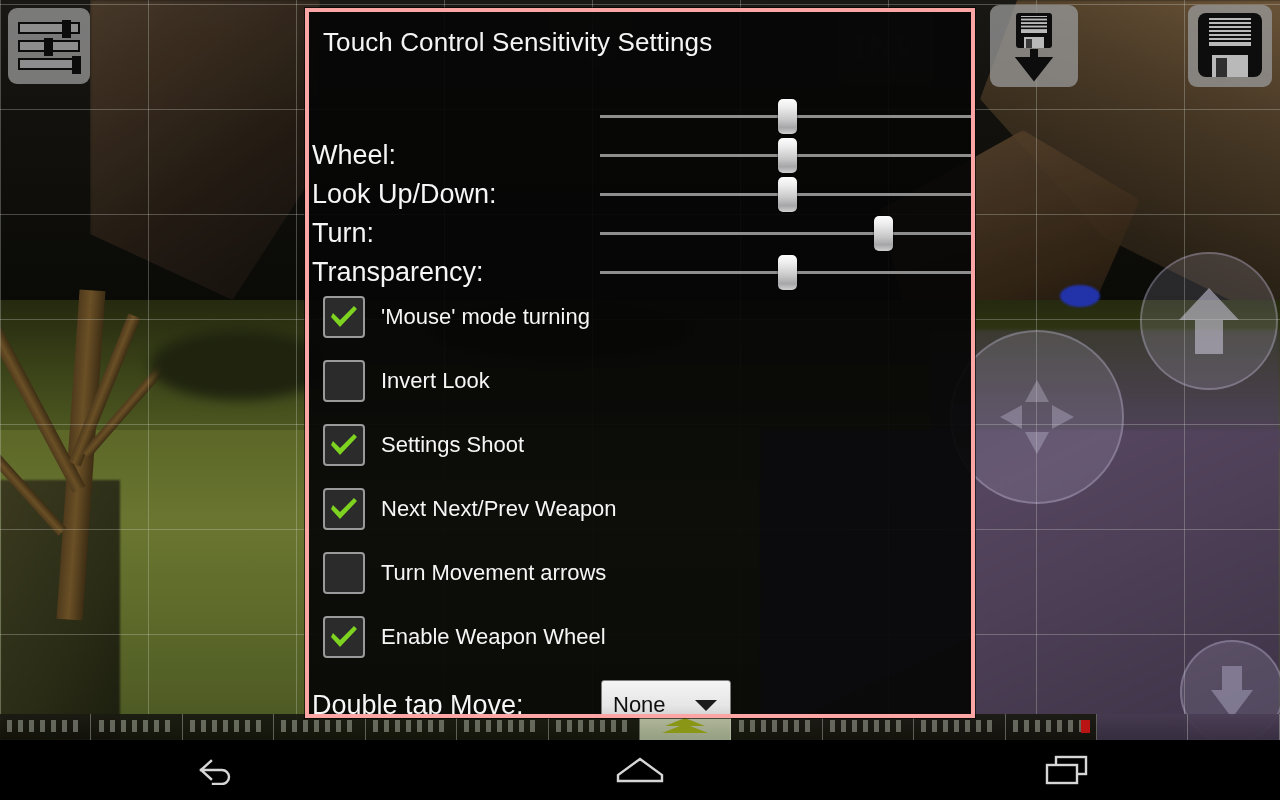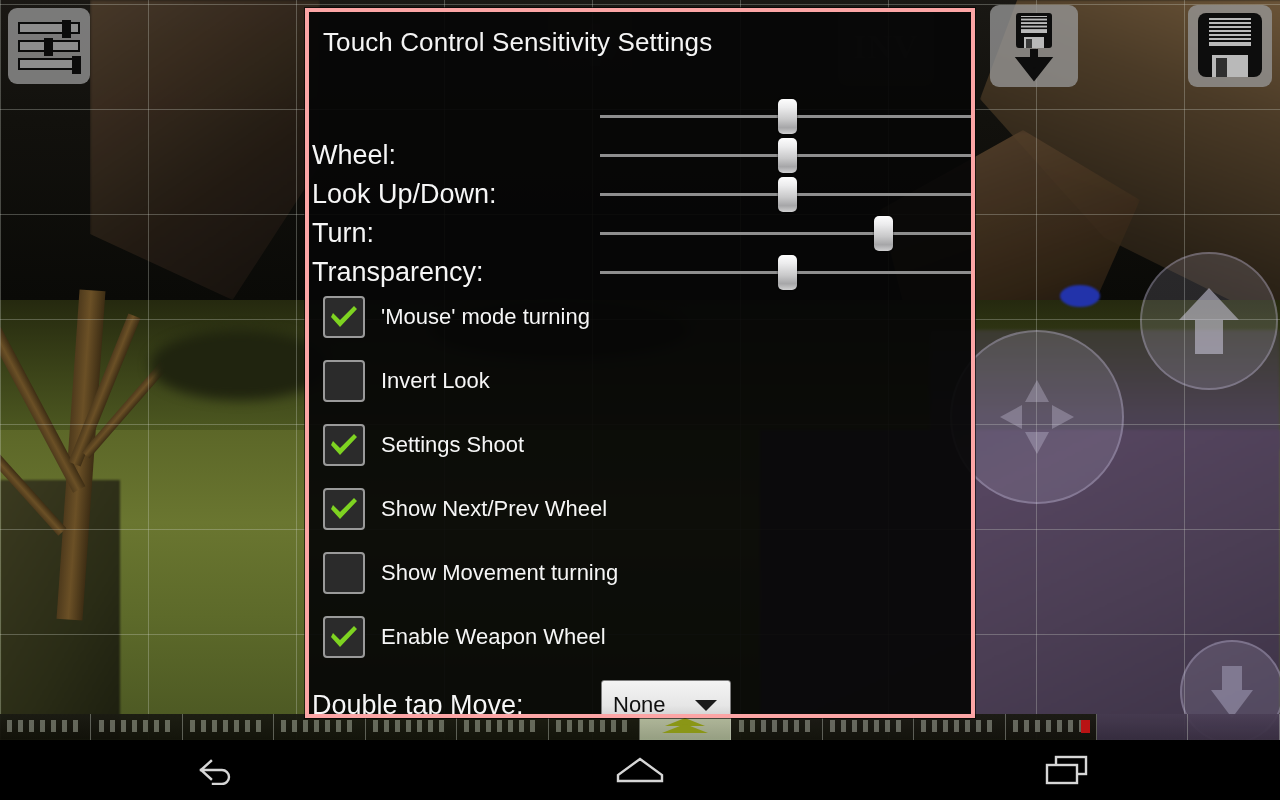--- a/index.html
+++ b/index.html
@@ -513,28 +513,28 @@
       </div>
       <div class="check-label">Settings Shoot</div>
     </div>
 
     <div class="check-row" style="top:476px;">
       <div class="checkbox checked">
         <svg class="mark" width="30" height="24" viewBox="0 0 30 24">
           <polygon points="2,12 4,8 11,15 25,1 28,4 11,22" fill="#7ed321"></polygon>
         </svg>
       </div>
-      <div class="check-label">Show Next/Prev Wheel</div>
+      <div class="check-label">Next Next/Prev Weapon</div>
     </div>
 
     <div class="check-row" style="top:540px;">
       <div class="checkbox">
         
       </div>
-      <div class="check-label">Show Movement turning</div>
+      <div class="check-label">Turn Movement arrows</div>
     </div>
 
     <div class="check-row" style="top:604px;">
       <div class="checkbox checked">
         <svg class="mark" width="30" height="24" viewBox="0 0 30 24">
           <polygon points="2,12 4,8 11,15 25,1 28,4 11,22" fill="#7ed321"></polygon>
         </svg>
       </div>
       <div class="check-label">Enable Weapon Wheel</div>
     </div>

